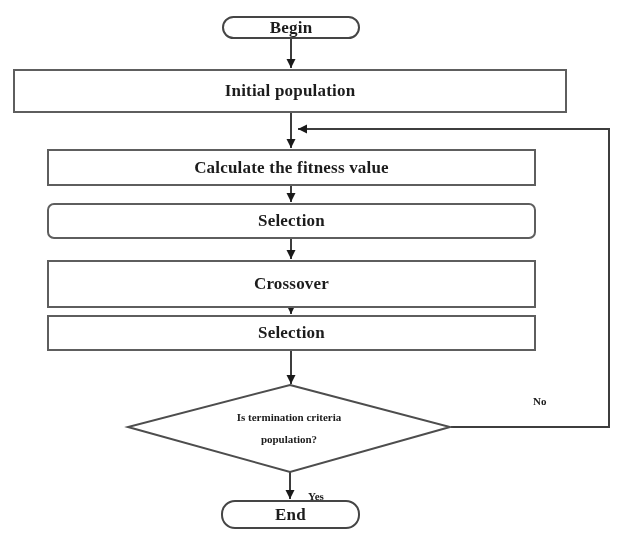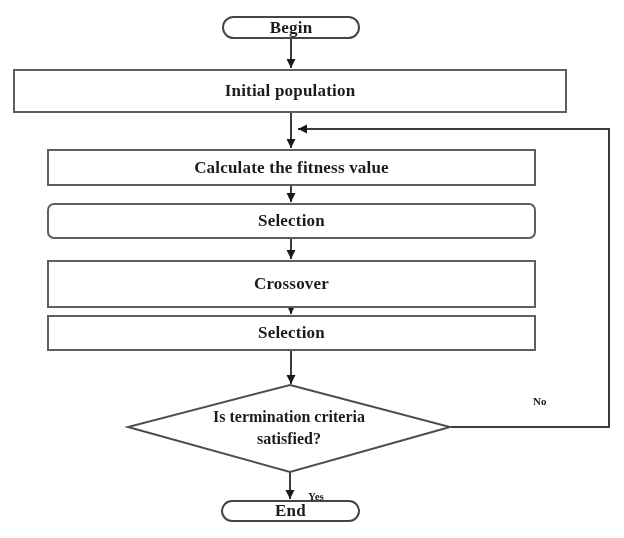--- a/index.html
+++ b/index.html
@@ -53,21 +53,21 @@
     border: 2px solid #454545;
     border-radius: 14px;
   }
   .decision-label {
     position: absolute;
     display: flex;
     flex-direction: column;
     align-items: center;
     justify-content: center;
     font-weight: bold;
-    font-size: 16px;
+    font-size: 11px;
     line-height: 22px;
     text-align: center;
     white-space: nowrap;
   }
   .edge-label {
     position: absolute;
     font-weight: bold;
     font-size: 11px;
     white-space: nowrap;
   }
@@ -122,24 +122,24 @@
   <div class="node process" style="left:47px; top:260px; width:489px; height:48px;">
     <span>Crossover</span>
   </div>
 
   <div class="node process" style="left:47px; top:315px; width:489px; height:36px;">
     <span>Selection</span>
   </div>
 
   <div class="decision-label" style="left:169px; top:402px; width:240px; height:52px;">
     <span>Is termination criteria</span>
-    <span>satisfied?</span>
+    <span>population?</span>
   </div>
 
   <div class="edge-label" style="left:533px; top:395px;">No</div>
 
   <div class="edge-label" style="left:308px; top:473px;margin-top:17px;">Yes</div>
 
-  <div class="node terminator" style="left:221px; top:500px; width:139px; height:22px;">
+  <div class="node terminator" style="left:221px; top:500px; width:139px; height:29px;">
     <span>End</span>
   </div>
 
 </div>
 
 </body></html>

